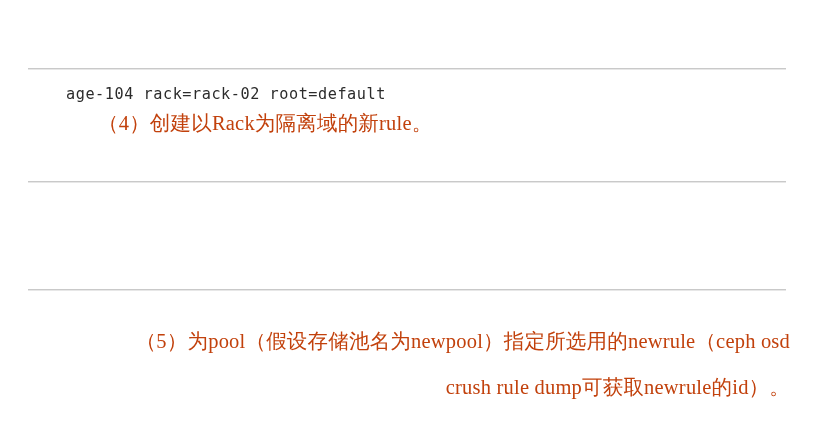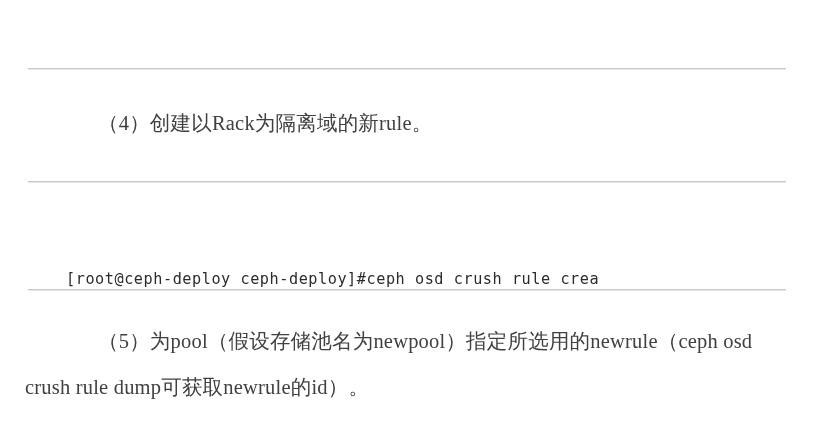--- a/index.html
+++ b/index.html
@@ -55,40 +55,42 @@
   #divider-3 { top: 289px; }
 
   
   .para {
     position: absolute;
     left: 25px;
     width: 765px;
     font-family: "Liberation Serif", "DejaVu Serif", serif;
     font-size: 20.5px;
     line-height: 46px;
-    color: #404040;
+    color: #c2410c;
     text-indent: 73px;
     letter-spacing: 0.2px;
   }
   #para-step4 { top: 100px; }
-  #para-step5 { top: 318px; }
+  #para-step5 { top: 318px; text-align: right; }
 </style>
 </head>
 <body>
 
 <div class="page">
 
+  <div class="code-block" id="code-block-continuation">
+    <span class="code-line">age-104 rack=rack-02 root=default</span>
+  </div>
 
   <div class="divider" id="divider-1"></div>
 
   <div class="para" id="para-step4">（4）创建以Rack为隔离域的新rule。</div>
 
   <div class="divider" id="divider-2"></div>
 
   <div class="code-block" id="code-block-rule">
-    <span class="code-line">[root@ceph-deploy ceph-deploy]#ceph osd crush rule crea</span>
   </div>
 
   <div class="divider" id="divider-3"></div>
 
   <div class="para" id="para-step5">（5）为pool（假设存储池名为newpool）指定所选用的newrule（ceph osd crush rule dump可获取newrule的id）。</div>
 
 </div>
 
 </body></html>

